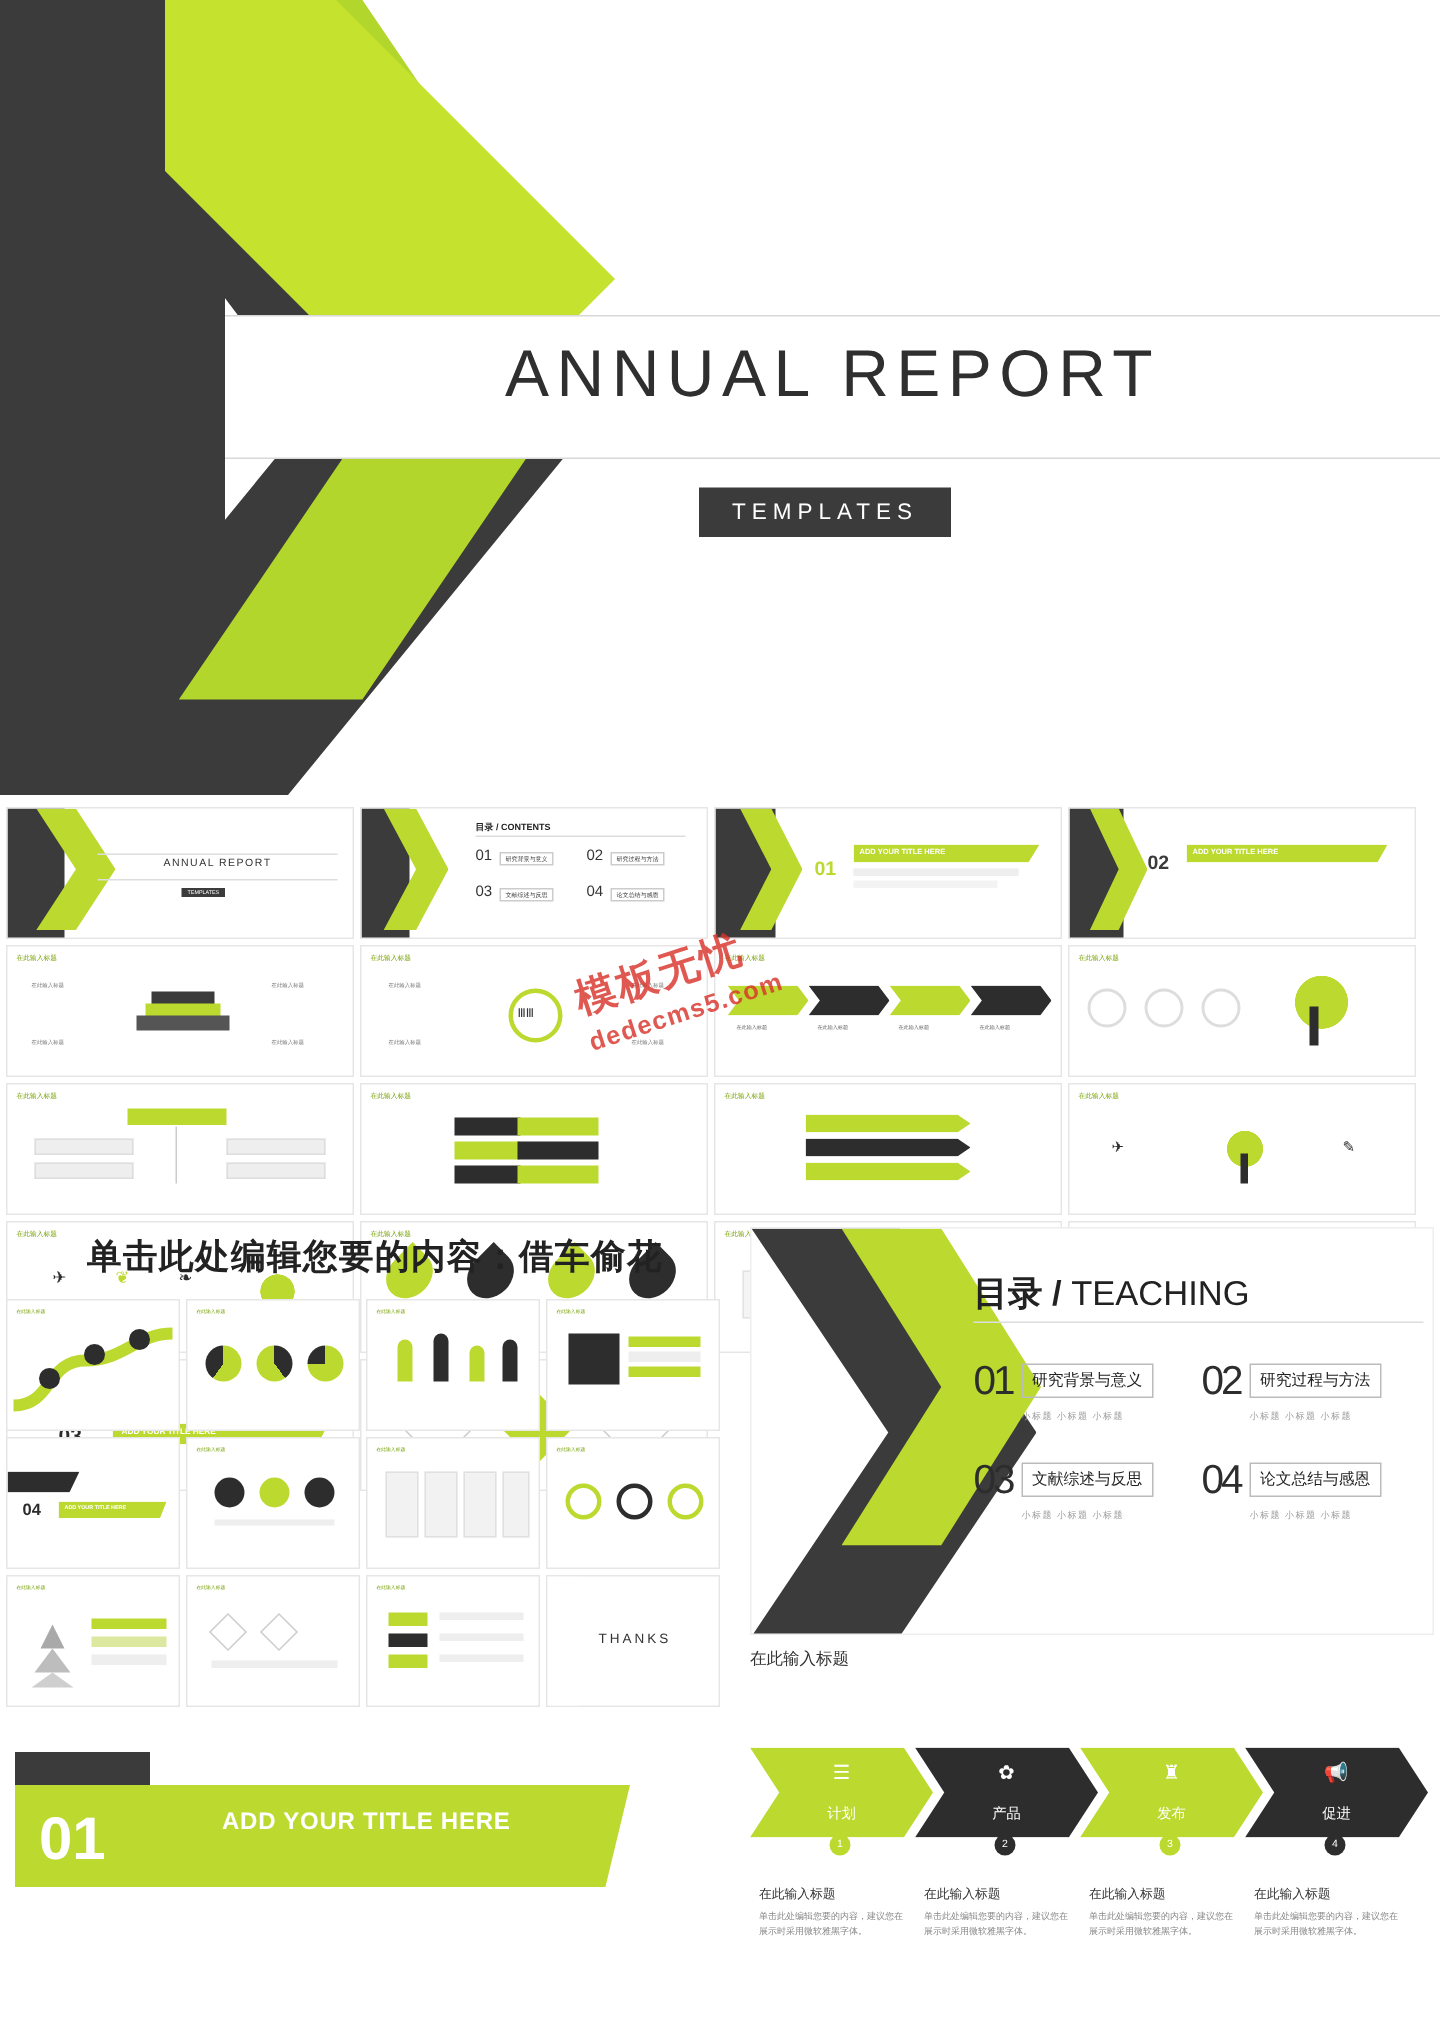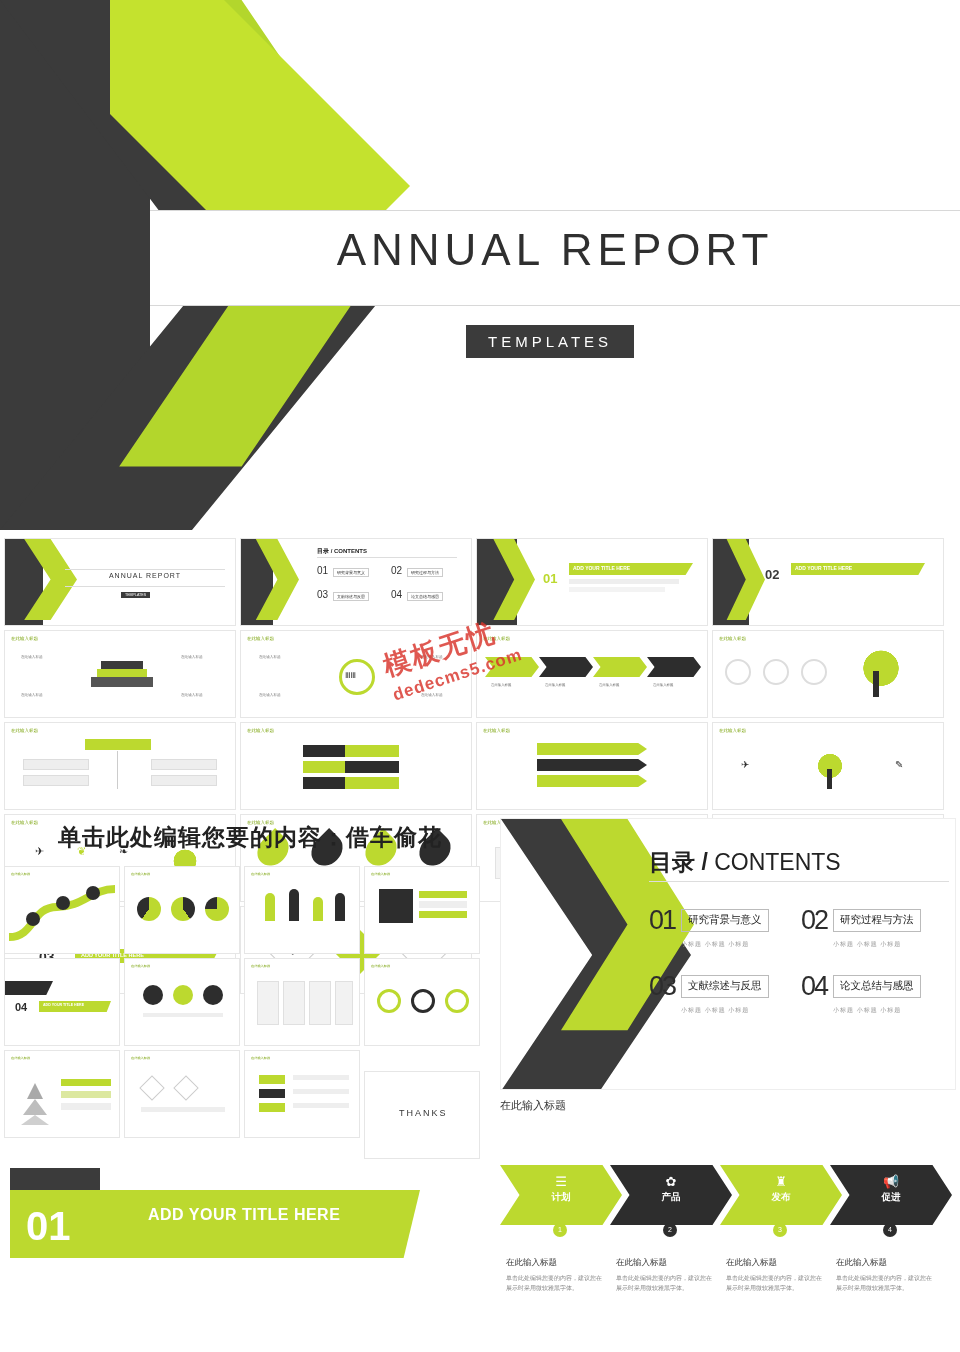--- a/index.html
+++ b/index.html
@@ -120,21 +120,21 @@
   .banner-p { position:absolute; left:138px; top:58px; width:250px; font-size:7.5px; color:#fff; line-height:1.5;}
 
   
   .process { position: absolute; left: 500px; top: 1165px; width: 460px; height: 170px; }
   .arrow {
     position: absolute; top: 0; width: 122px; height: 60px;
     clip-path: polygon(0 0, 84% 0, 100% 50%, 84% 100%, 0 100%, 16% 50%);
     color: #fff; text-align: center;
   }
   .arrow .ic { font-size: 13px; margin-top: 9px; display:block;}
-  .arrow .lb { font-size: 9.5px; display:block; margin-top:2px;font-weight:bold;}
+  .arrow .lb { font-size: 9.5px; display:block; margin-top:14px;}
   .dot {
     position: absolute; top: 58px; width: 14px; height: 14px; border-radius: 50%;
     color: #fff; font-size: 7px; text-align: center; line-height: 14px;
   }
   .pcol { position: absolute; top: 92px; width: 100px; }
   .pcol .ph { font-size: 8.5px; color: #333; }
   .pcol .pb { font-size: 6px; color: #888; line-height: 1.7; margin-top: 4px; }
 </style>
 </head>
 <body>
@@ -415,35 +415,35 @@
       </div>
       <div class="thumb" style="width:116px;height:88px;">
         <div class="t-head" style="font-size:3.2px;">在此输入标题</div>
         <div style="position:absolute;left:14px;top:24px;width:26px;height:9px;background:#bcd92f;"></div>
         <div style="position:absolute;left:14px;top:38px;width:26px;height:9px;background:#2d2d2d;"></div>
         <div style="position:absolute;left:14px;top:52px;width:26px;height:9px;background:#bcd92f;"></div>
         <div style="position:absolute;left:48px;top:24px;width:56px;height:5px;background:#eee;"></div>
         <div style="position:absolute;left:48px;top:38px;width:56px;height:5px;background:#eee;"></div>
         <div style="position:absolute;left:48px;top:52px;width:56px;height:5px;background:#eee;"></div>
       </div>
-      <div class="thumb" style="width:116px;height:88px;margin-top:21px;">
+      <div class="thumb" style="width:116px;height:88px;">
         <div style="position:absolute;left:0;top:0;width:22px;height:88px;background:#fff;"></div>
         <div style="position:absolute;left:34px;top:36px;font-size:9px;letter-spacing:2px;color:#333;">THANKS</div>
       </div>
     </div>
   </div>
 
   <div class="contents">
     <div class="c-dark"></div>
     <div class="c-green"></div>
 
     <div class="c-title">
       <span>目录</span>
       <span>/</span>
-      <span style="font-weight:400;">CONTENTS</span>
+      <span style="font-weight:400;">TEACHING</span>
     </div>
     <div class="c-rule"></div>
 
     <div class="c-item" style="left:148px; top:86px;">
       <div style="display:flex;align-items:center;gap:6px;">
         <span class="c-num">01</span>
         <span class="c-box c-lbl">研究背景与意义</span>
       </div>
       <div class="c-tags" style="margin-left:32px;">小标题    小标题    小标题</div>
     </div>

